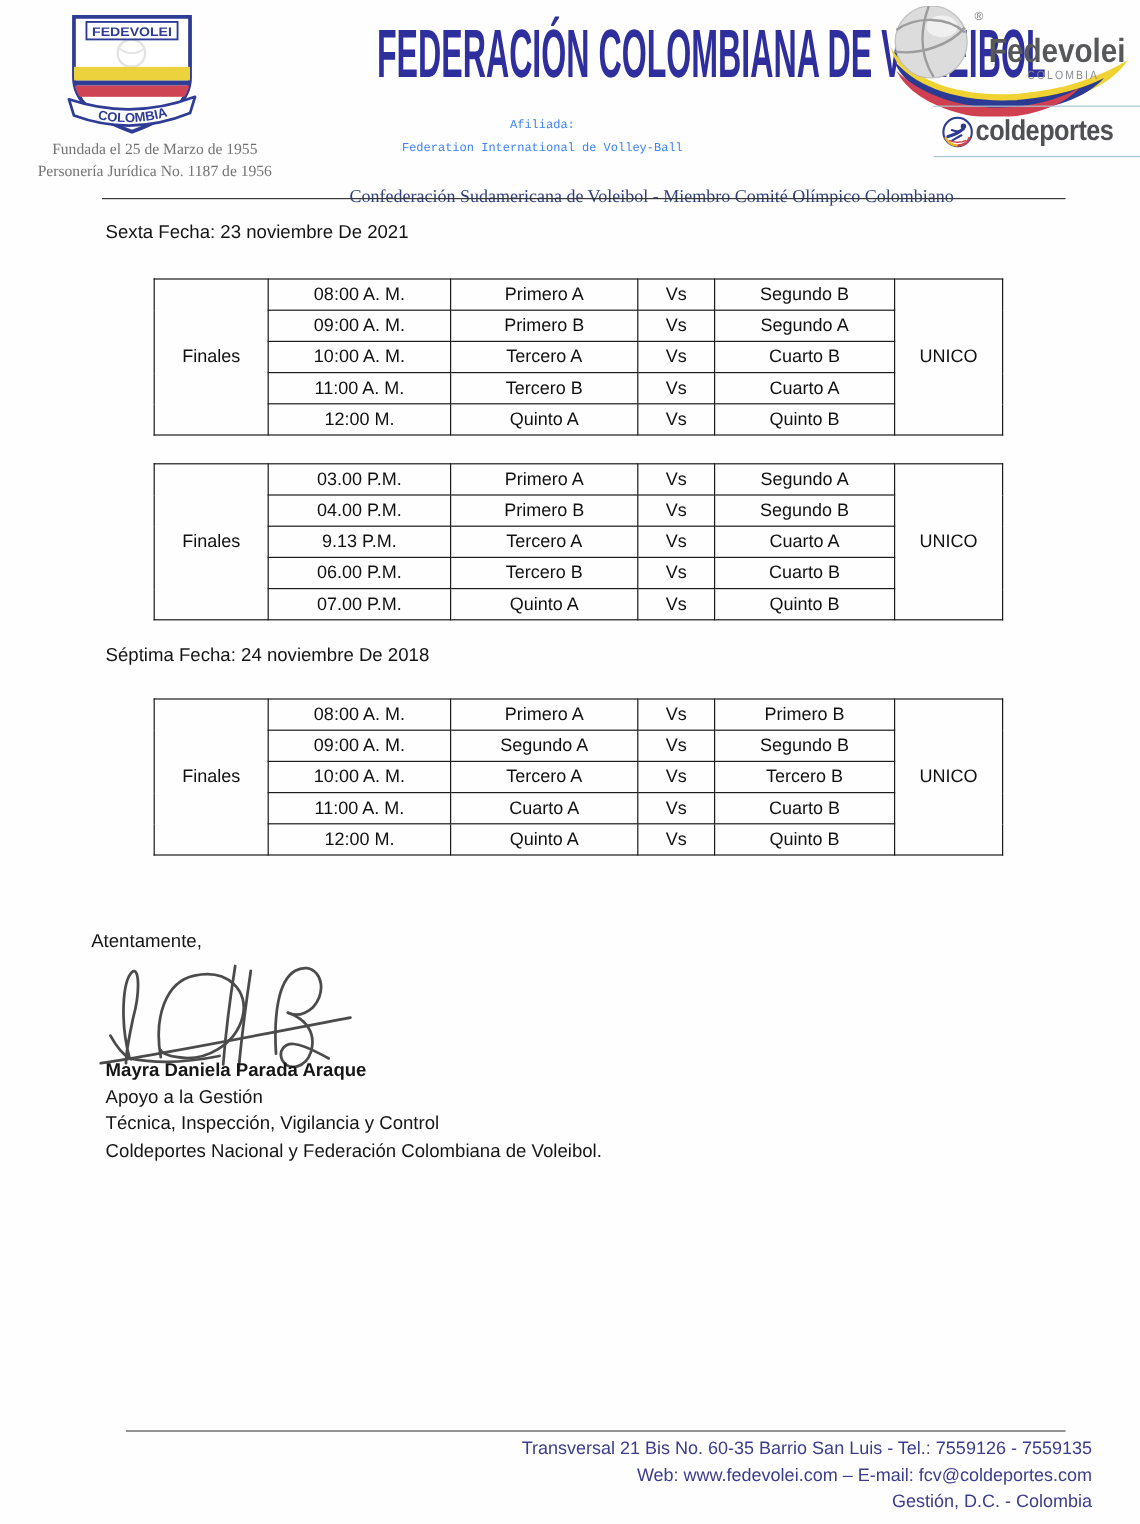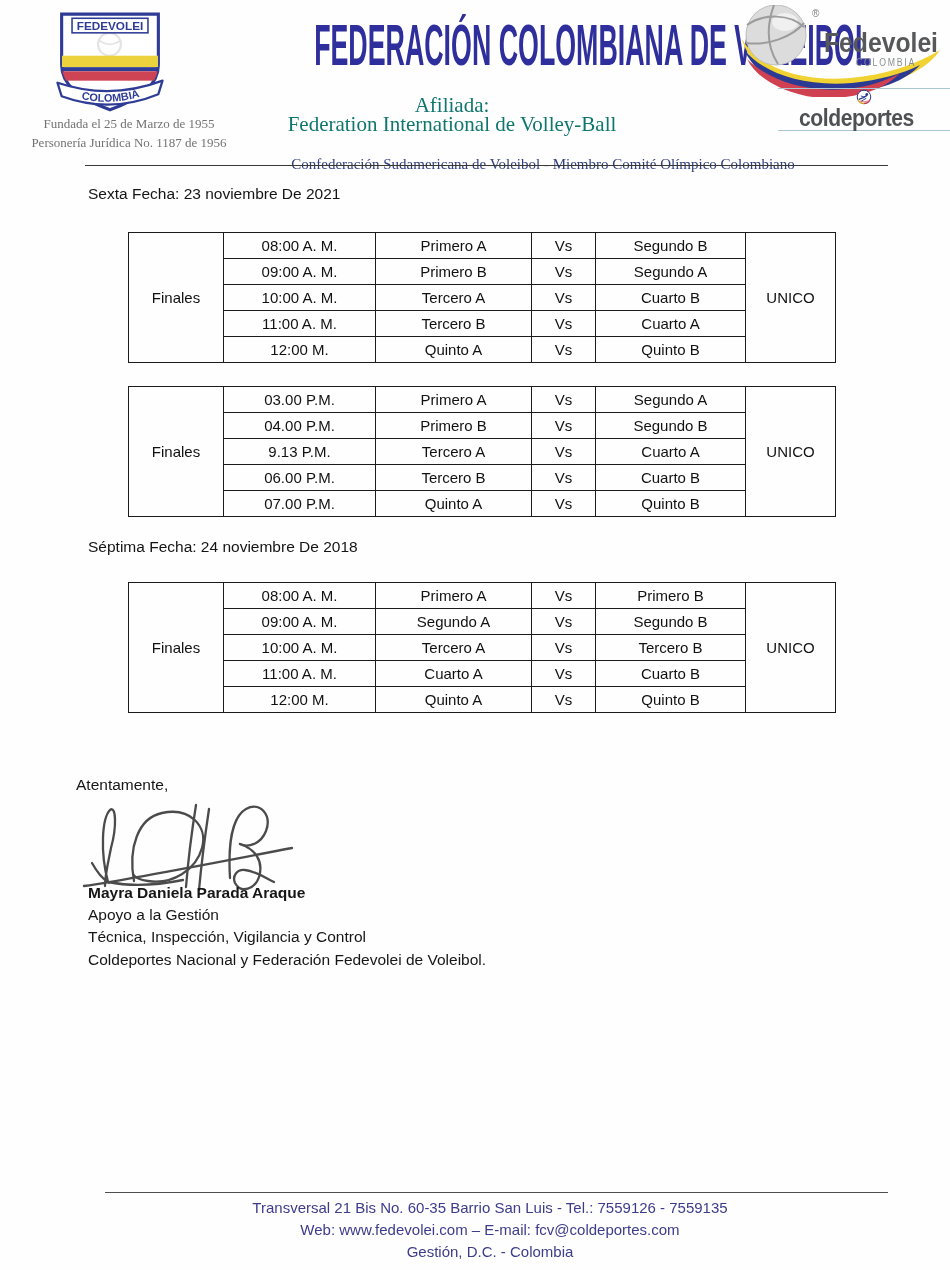--- a/index.html
+++ b/index.html
@@ -15,35 +15,35 @@
     display:inline-block; white-space:nowrap; font-weight:700; font-size:57px;
     line-height:1.05; color:#2e2e9c; transform:scale(0.47,1); transform-origin:center top;
   }
   .founded-block {
     left:17px; top:114px; width:224px; text-align:center;
     font-family:"Liberation Serif", serif; font-size:13px; line-height:19px;
     color:#737373; white-space:nowrap;
   }
   .affil-block {
     left:232px; top:96px; width:440px; text-align:center;
-    font-family:Liberation Serif, serif; font-size:21px; line-height:19px; color:#0f766e;
+    font-family:Liberation Mono, monospace; font-size:10px; line-height:19px; color:#3b82f6;
   }
   .affil-line3 {
     left:243px; top:134px; width:600px; text-align:center;
     font-family:"Liberation Serif", serif; font-size:15px; color:#2f3d7c; white-space:nowrap;margin-top:22px;
   }
   .header-rule { left:85px; top:165px; width:803px; border-top:1.6px solid #3a3a3a; height:0; }
 
   .shield-logo { left:55px; top:11px; }
   .fv-logo { left:740px; top:5px; }
   .fv-divider { left:778px; top:88px; width:172px; border-top:1.5px solid #aac6d3; height:0; }
   .coldeportes {
     left:778px; top:89px; width:172px; height:41px;
     border-bottom:1.5px solid #aac6d3;
-    display:flex; align-items:center; justify-content:center; gap:1px;flex-direction:column;
+    display:flex; align-items:center; justify-content:center; gap:1px;
   }
   .coldeportes-text {
     font-size:24px; font-weight:700; color:#4f5054; letter-spacing:-0.5px;
     transform:scaleX(0.88); transform-origin:left center; line-height:1;
   }
 
   
   .section-heading { left:88px; font-size:15.5px; color:#141414; }
   table.sched {
     position:absolute; left:128px; border-collapse:collapse; table-layout:fixed;
@@ -56,21 +56,21 @@
 
   
   .salutation { left:76px; top:776px; font-size:15.5px; }
   .signature-svg { left:78px; top:790px; pointer-events:none; }
   .sig-block { left:88px; top:882px; font-size:15.5px; line-height:22.2px; }
   .sig-name { font-weight:700; }
 
   
   .footer-rule { left:105px; top:1192px; width:783px; border-top:1.6px solid #4e4e4e; height:0; }
   .footer-block {
-    left:70px; top:1197px; width:840px; text-align:center;
+    left:70px; top:1197px; width:840px; text-align:right;
     font-size:15px; line-height:22px; color:#3c3c8c;
   }
 </style>
 </head>
 <body>
 
 <div class="page">
 
   <div class="abs doc-title">
     <span class="doc-title-inner">FEDERACIÓN COLOMBIANA DE VOLEIBOL</span>
@@ -292,21 +292,21 @@
       <path d="M162,54 C177,59 186,71 181,87 C177,99 163,104 157,93 C154,86 159,79 167,80 C177,81 186,87 196,92"></path>
       <path d="M6,96 C60,88 150,70 214,58"></path>
       <path d="M30,92 C55,97 80,95 105,90"></path>
     </g>
   </svg>
 
   <div class="abs sig-block">
     <div class="sig-name">Mayra Daniela Parada Araque</div>
     <div>Apoyo a la Gestión</div>
     <div>Técnica, Inspección, Vigilancia y Control</div>
-    <div>Coldeportes Nacional y Federación Fedevolei de Voleibol.</div>
+    <div>Coldeportes Nacional y Federación Colombiana de Voleibol.</div>
   </div>
 
   <div class="abs footer-rule"></div>
   <div class="abs footer-block">
     <div>Transversal 21 Bis No. 60-35 Barrio San Luis - Tel.: 7559126 - 7559135</div>
     <div>Web: www.fedevolei.com – E-mail: fcv@coldeportes.com</div>
     <div>Gestión, D.C. - Colombia</div>
   </div>
 
 </div>

